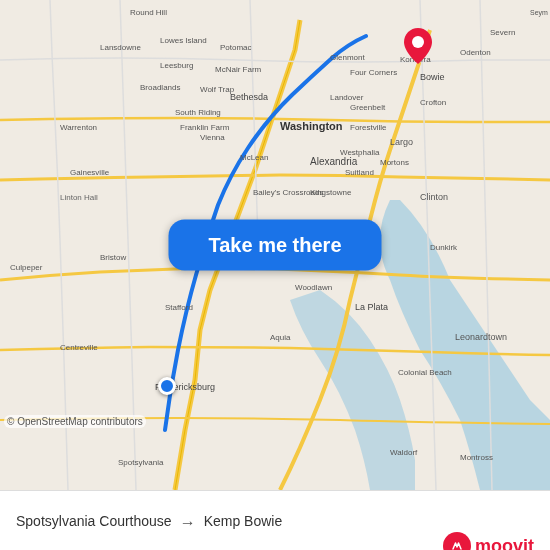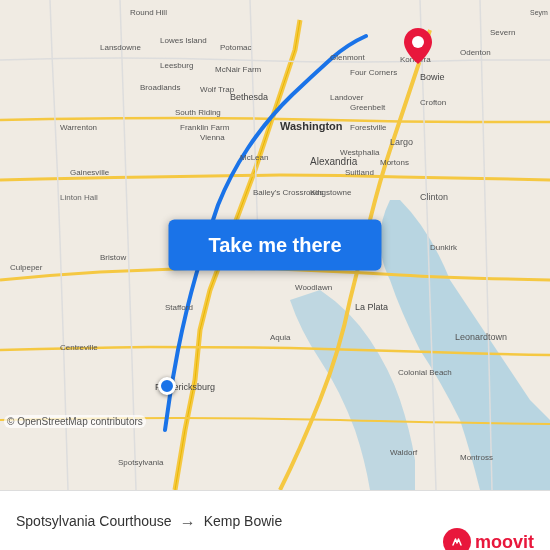--- a/index.html
+++ b/index.html
@@ -25,36 +25,35 @@
     }
 
     #take-me-there-btn {
       position: absolute;
       left: 50%;
       top: 50%;
       transform: translate(-50%, -50%);
       background-color: #1a73e8;
       color: white;
       border: none;
-      border-radius: 6px;
+      border-radius: 16px;
       padding: 14px 40px;
       font-size: 20px;
       font-weight: bold;
       cursor: pointer;
       white-space: nowrap;
       z-index: 10;
       box-shadow: 0 2px 8px rgba(0,0,0,0.3);
     }
 
     #footer {
       width: 550px;
       height: 60px;
       background-color: #ffffff;
       display: flex;
-      align-items: center;
       justify-content: space-between;
       padding: 12px 16px;
       border-top: 1px solid #ddd;
     }
 
     #footer-left {
       display: flex;
       align-items: center;
       gap: 8px;
       font-size: 14px;

